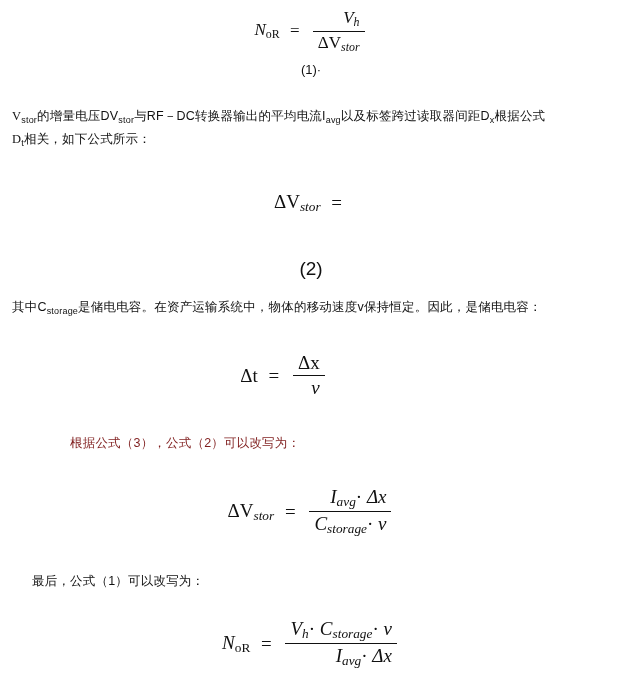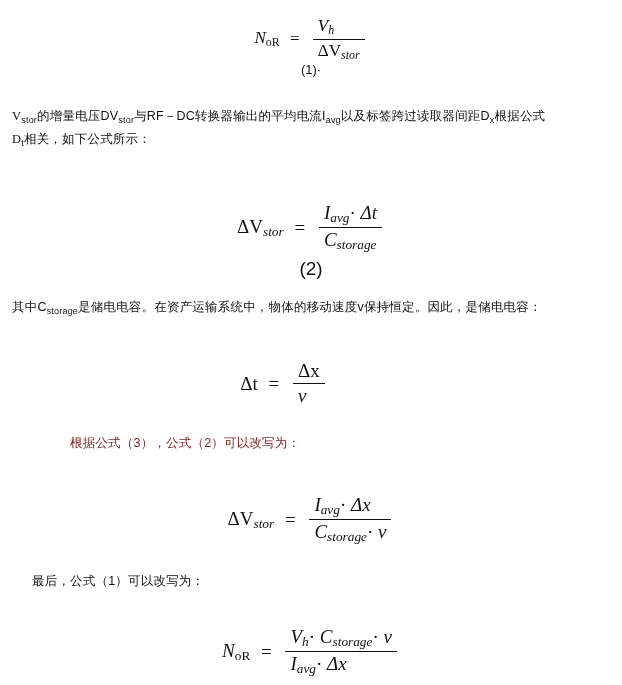--- a/index.html
+++ b/index.html
@@ -45,22 +45,22 @@
     font-style: italic;
     white-space: nowrap;
     vertical-align: middle;
   }
   .math .up {
     font-style: normal;
   }
   .frac {
     display: inline-block;
     vertical-align: middle;
-    text-align: left;
-    margin: 12px 3px;
+    text-align: right;
+    margin: 4px 3px;
     position: relative;
   }
   .frac .num {
     display: block;
     padding: 0 5px 1px 5px;
     border-bottom: 1.2px solid #111;
   }
   .frac .den {
     display: block;
     padding: 1px 5px 0 5px;
@@ -121,24 +121,20 @@
 
   <div class="para" id="p1">
     <span class="var">V</span><sub>stor</sub><span>的增量电压DV</span><sub>stor</sub><span>与RF－DC转换器输出的平均电流I</span><sub>avg</sub><span>以及标签跨过读取器间距D</span><sub>x</sub><span>根据公式</span><br>
     <span class="var">D</span><sub>t</sub><span>相关，如下公式所示：</span>
   </div>
 
   <div class="eq-block" id="eq2">
     <span class="math">
       <span class="lhs"><span class="up">ΔV</span><span class="sub-s">stor</span></span>
       <span class="eqsign">=</span>
-      <span class="frac">
-        <span class="num"><span>I</span><span class="sub-s">avg</span><span class="up">·</span> <span>Δt</span></span>
-        <span class="den"><span>C</span><span class="sub-s">storage</span></span>
-      </span>
     </span>
   </div>
   <div id="eq2num" class="eqnum">(2)</div>
 
   <div class="para" id="p2">
     <span>其中C</span><sub>storage</sub><span>是储电电容。在资产运输系统中，物体的移动速度v保持恒定。因此，是储电电容：</span>
   </div>
 
   <div class="eq-block" id="eq3">
     <span class="math">

